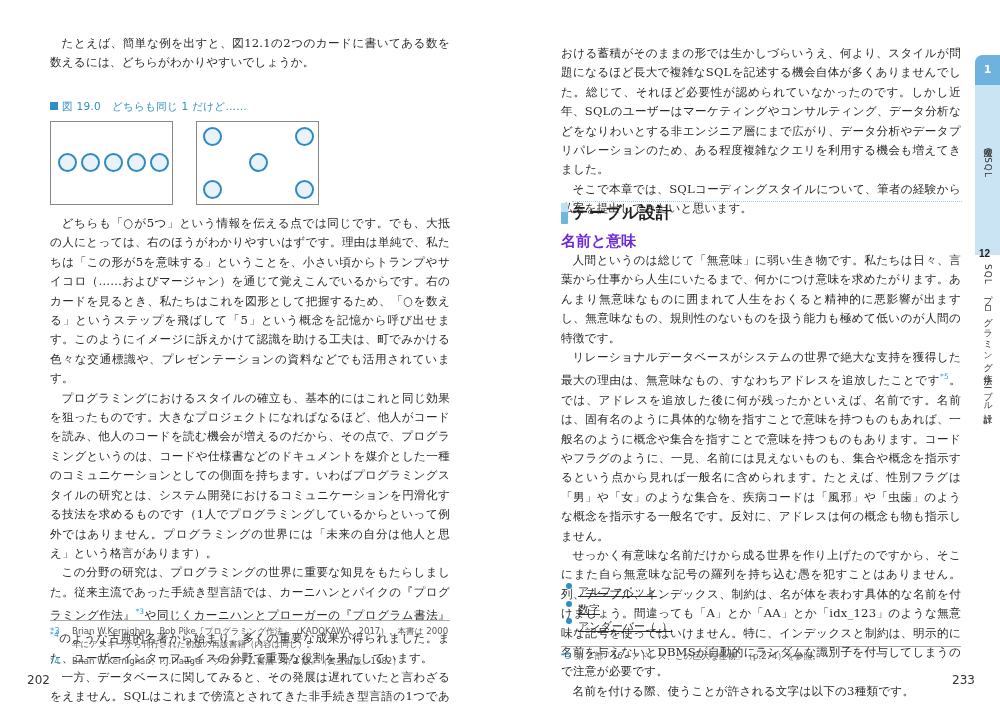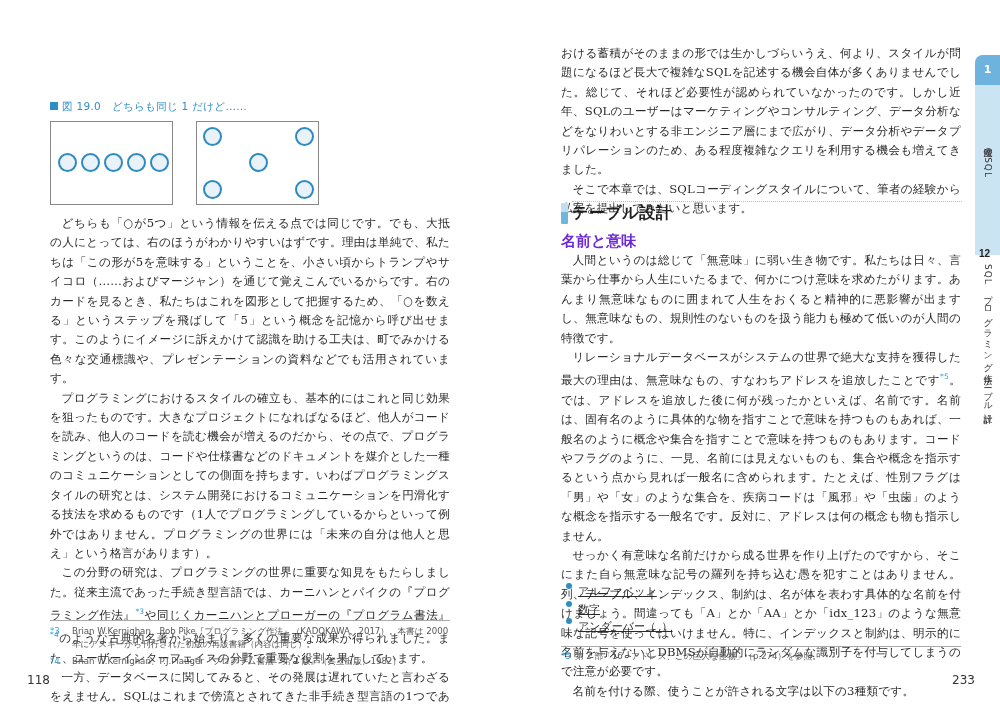--- a/index.html
+++ b/index.html
@@ -51,20 +51,23 @@
   
   .side-tab { position: absolute; left: 975px; top: 55px; width: 25px; height: 200px; background: #cbe4f4; border-top-left-radius: 8px; }
   .side-tab-num { position: absolute; left: 975px; top: 55px; width: 25px; height: 30px; background: #6db3de; border-top-left-radius: 8px; color: #fff; font-family: "DejaVu Sans", sans-serif; font-weight: bold; font-size: 11px; text-align: center; line-height: 30px; }
   .vert { position: absolute; writing-mode: vertical-rl; font-family: "DejaVu Sans", sans-serif; font-size: 9px; color: #333; letter-spacing: 1px; }
   .chapter-num { position: absolute; left: 979px; top: 248px; font-family: Liberation Sans, sans-serif; font-weight: bold; font-size: 10px; color: #222; }
 </style>
 </head>
 <body>
 
 <div class="page page-left">
+  <div class="left-col body-text">
+    <p class="para">たとえば、簡単な例を出すと、図12.1の2つのカードに書いてある数を数えるには、どちらがわかりやすいでしょうか。</p>
+  </div>
 
   <div class="fig-caption">
     <span class="sq"></span><span>図 19.0</span>&nbsp;&nbsp;&nbsp;<span>どちらも同じ 1 だけど……</span>
   </div>
 
   <div class="card card-a">
     <div class="dot" style="left:7px;top:31px"></div>
     <div class="dot" style="left:30px;top:31px"></div>
     <div class="dot" style="left:53px;top:31px"></div>
     <div class="dot" style="left:76px;top:31px"></div>
@@ -90,21 +93,21 @@
     <div class="fn-row">
       <span class="fn-mark">*3</span>
       <span class="fn-text">Brian W.Kernighan、Rob Pike『プログラミング作法』（KADOKAWA、2017）。本書は 2000 年にアスキーから刊行された初版の再版書籍（内容は同じ）。</span>
     </div>
     <div class="fn-row">
       <span class="fn-mark">*4</span>
       <span class="fn-text">Brian W.Kernighan、P.J.Plauger『プログラム書法　第 2 版』（共立出版、1982）</span>
     </div>
   </div>
 
-  <div class="page-num" style="left:27px;top:673px">118</div>
+  <div class="page-num" style="left:27px;top:673px">202</div>
 </div>
 
 <div class="right-top body-text">
   <p class="para noindent">おける蓄積がそのままの形では生かしづらいうえ、何より、スタイルが問題になるほど長大で複雑なSQLを記述する機会自体が多くありませんでした。総じて、それほど必要性が認められていなかったのです。しかし近年、SQLのユーザーはマーケティングやコンサルティング、データ分析などをなりわいとする非エンジニア層にまで広がり、データ分析やデータプリパレーションのため、ある程度複雑なクエリを利用する機会も増えてきました。</p>
   <p class="para">そこで本章では、SQLコーディングスタイルについて、筆者の経験から私案を提出してみたいと思います。</p>
 </div>
 
 <div class="section-rule"></div>
 <div class="section-head">
   <span class="section-bar"></span>

